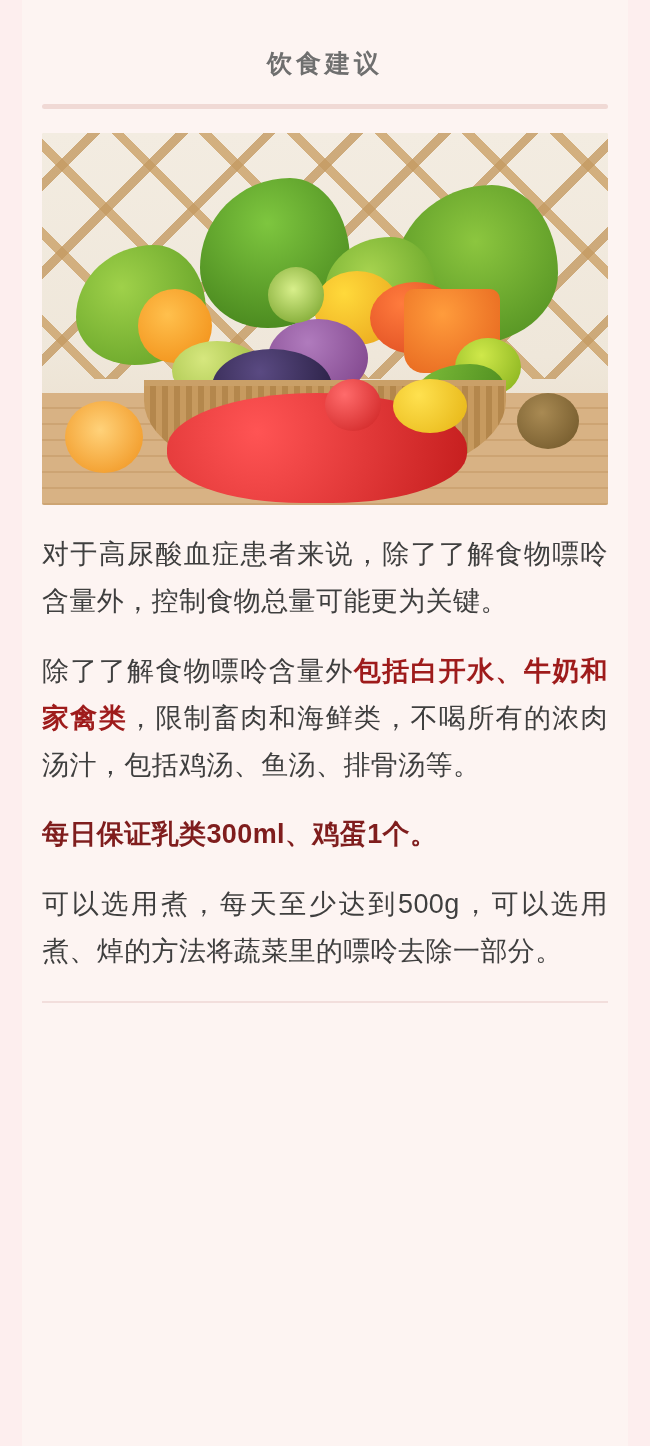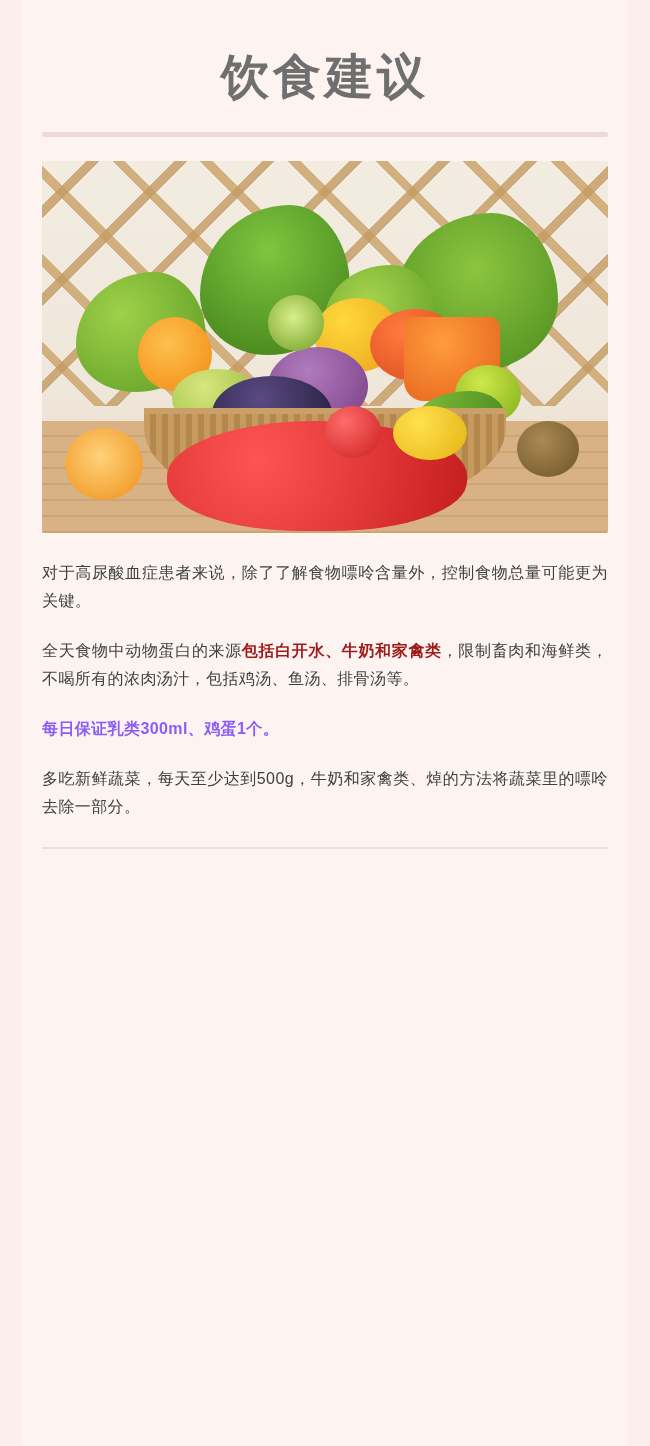--- a/index.html
+++ b/index.html
@@ -23,21 +23,21 @@
   }
   .card {
     margin: 0 22px;
     background: #fdf4f2;
     min-height: 1446px;
     box-sizing: border-box;
     padding: 0 0 30px 0;
   }
   .title {
     text-align: center;
-    font-size: 48px;
+    font-size: 25px;
     font-weight: bold;
     color: #6f6f6f;
     letter-spacing: 4px;
     padding: 48px 0 26px 0;
     margin: 0;
     line-height: 1.2;
   }
   .divider {
     margin: 0 20px 24px 20px;
     height: 5px;
@@ -102,30 +102,30 @@
     height: 26%;
     background: repeating-linear-gradient(90deg, #c79a5f 0 6px, #b4874c 6px 12px);
     border-radius: 0 0 46% 46% / 0 0 80% 80%;
     border-top: 6px solid #caa068;
   }
   
   .body {
     padding: 0 20px;
   }
   .para {
-    font-size: 16px;
+    font-size: 27px;
     line-height: 1.75;
     color: #3f3f3f;
     margin: 0 0 22px 0;
     letter-spacing: 0.4px;
     text-align: justify;
   }
   .para.strong-line {
     font-weight: bold;
-    color: #8b5cf6;
+    color: #7f1d1d;
   }
   .hl {
     color: #9e1b1b;
     font-weight: bold;
   }
   .bottom-rule {
     margin: 26px 20px 0 20px;
     height: 2px;
     background: #f2dedc;
   }
@@ -174,30 +174,30 @@
         <div class="blob" style="left:62%;top:66%;width:74px;height:54px;background:radial-gradient(circle at 35% 30%, #ffe14f, #e5b312);"></div>
       </div>
     </div>
 
     <div class="body">
       <p class="para">
         <span>对于高尿酸血症患者来说，除了了解食物嘌呤含量外，控制食物总量可能更为关键。</span>
       </p>
 
       <p class="para">
-        <span>全天食物中动物蛋白的来源</span><span class="hl">包括白开水、牛奶和家禽类</span><span>，限制畜肉和海鲜类，不喝所有的浓肉汤汁，包括鸡汤、鱼汤、排骨汤等。</span>
+        <span>除了了解食物嘌呤含量外</span><span class="hl">包括白开水、牛奶和家禽类</span><span>，限制畜肉和海鲜类，不喝所有的浓肉汤汁，包括鸡汤、鱼汤、排骨汤等。</span>
       </p>
 
       <p class="para strong-line">
         <span>每日保证乳类300ml、鸡蛋1个。</span>
       </p>
 
 
       <p class="para">
-        <span>多吃新鲜蔬菜，每天至少达到500g，牛奶和家禽类、焯的方法将蔬菜里的嘌呤去除一部分。</span>
+        <span>可以选用煮，每天至少达到500g，可以选用煮、焯的方法将蔬菜里的嘌呤去除一部分。</span>
       </p>
 
 
     </div>
 
     <div class="bottom-rule"></div>
   </div>
 </div>
 
 </body></html>

